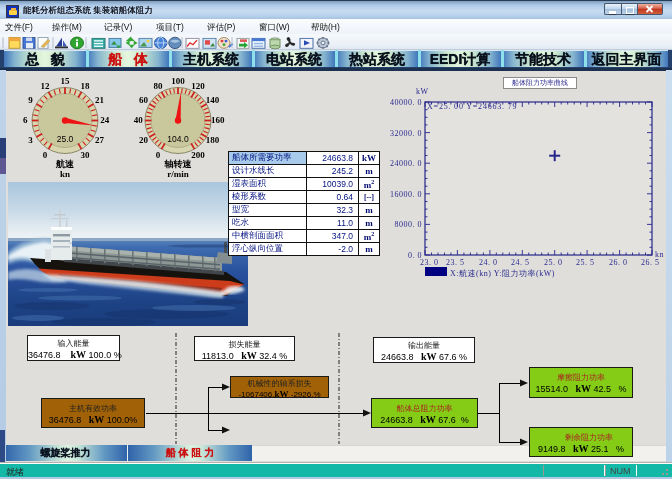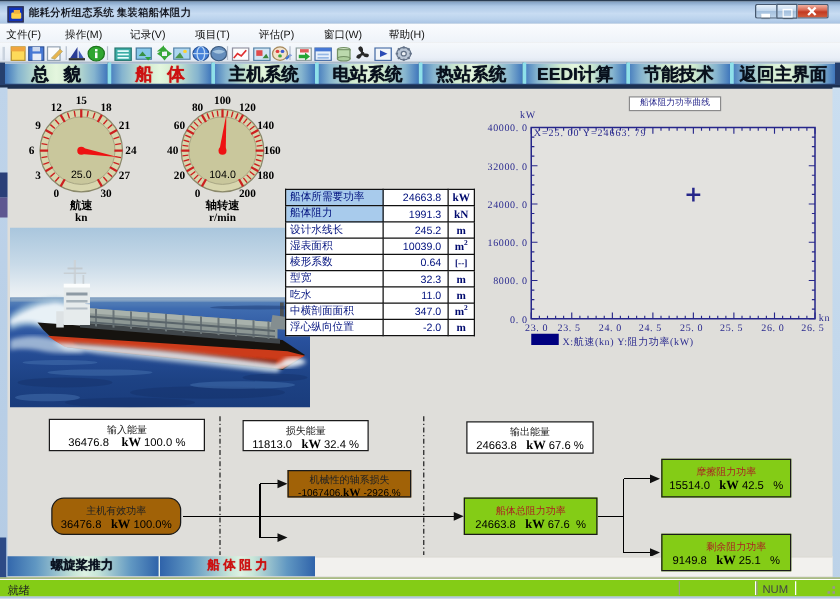--- a/index.html
+++ b/index.html
@@ -36,21 +36,21 @@
 #tabbar .red{color:#cc1111;}
 .tsep2{position:absolute;top:0px;width:3px;height:17px;background:#8ee0ea;}
 #tabline{left:0;top:68px;width:672px;height:2.5px;background:#1c3050;}
 
 #bl{left:0;top:70px;width:6px;height:407px;background:linear-gradient(#bfd4ea,#b4cbe4);}
 #br{left:666px;top:70px;width:6px;height:407px;background:linear-gradient(#cadef0,#bcd2e8);}
 #bb{left:0;top:477px;width:672px;height:2px;background:#b0c8e4;}
 #blob1{left:0;top:138px;width:6px;height:20px;background:#2a3f78;}
 #blob2{left:0;top:158px;width:6px;height:16px;background:#46387a;opacity:.8;}
 
-#status{left:0;top:462px;width:672px;height:15px;background:#84cc16;border-top:1px solid #b5b2ac;box-shadow:inset 0 1px 0 #fff;box-sizing:border-box;font-size:9px;color:#222;}
+#status{left:0;top:462px;width:672px;height:15px;background:#14b8a6;border-top:1px solid #b5b2ac;box-shadow:inset 0 1px 0 #fff;box-sizing:border-box;font-size:9px;color:#222;}
 #status .grv{position:absolute;top:2px;height:11px;border-left:1px solid #9b9890;border-right:1px solid #fff;}
 
 .wbox{background:#fff;border:1px solid #1a1a1a;box-sizing:border-box;text-align:center;}
 .cbox{background:#a16207;border:1px solid #1a1a1a;box-sizing:border-box;text-align:center;}
 .rbox{background:#84cc16;border:1px solid #1a1a1a;box-sizing:border-box;text-align:center;z-index:6;}
 .bt1{font-size:8px;color:#222;padding-top:2px;white-space:nowrap;}
 .rbox .bt1{color:#a22;}
 .bt2{font-size:9px;color:#000;white-space:nowrap;}
 .kw{font-family:"Liberation Serif",serif;font-weight:bold;font-size:10px;}
 
@@ -427,25 +427,20 @@
         <ellipse cx="40" cy="108" rx="30" ry="2"></ellipse>
       </g>
 </svg>
 
 <table class="abs" id="dtable" cellspacing="0">
 <tbody>
         <tr class="hl">
           <td class="l">船体所需要功率</td>
           <td class="v">24663.8</td>
           <td class="u">kW</td>
-        </tr>
-<tr class="hl">
-          <td class="l">船体阻力</td>
-          <td class="v">1991.3</td>
-          <td class="u">kN</td>
         </tr>
 <tr>
           <td class="l">设计水线长</td>
           <td class="v">245.2</td>
           <td class="u">m</td>
         </tr>
 <tr>
           <td class="l">湿表面积</td>
           <td class="v">10039.0</td>
           <td class="u">m<sup style="font-size:6px">2</sup></td>
@@ -641,33 +636,33 @@
 </g>
 <g fill="#111">
 <path d="M371 83 l-8 -3.5 0 7 z"></path>
 <path d="M230 57 l-8 -3.5 0 7 z"></path>
 <path d="M230 100 l-8 -3.5 0 7 z"></path>
 <path d="M528 53 l-8 -3.5 0 7 z"></path>
 <path d="M528 112 l-8 -3.5 0 7 z"></path>
 </g>
 </svg>
 
-<div class="abs wbox" style="left:39px;top:335px;width:125px;height:26px;">
+<div class="abs wbox" style="left:27px;top:335px;width:93px;height:26px;">
   <div class="bt1">输入能量</div>
       <div class="bt2">36476.8&nbsp;&nbsp;&nbsp;&nbsp;<span class="kw">kW</span> 100.0 %</div>
     </div>
 <div class="abs wbox" style="left:194px;top:336px;width:101px;height:25px;">
   <div class="bt1">损失能量</div>
       <div class="bt2">11813.0&nbsp;&nbsp;&nbsp;<span class="kw">kW</span> 32.4 %</div>
     </div>
 <div class="abs wbox" style="left:373px;top:337px;width:102px;height:26px;">
   <div class="bt1">输出能量</div>
       <div class="bt2">24663.8&nbsp;&nbsp;&nbsp;<span class="kw">kW</span> 67.6 %</div>
     </div>
-<div class="abs cbox" style="left:41px;top:398px;width:104px;height:30px;border-radius:10px;">
+<div class="abs cbox" style="left:41px;top:398px;width:104px;height:30px;">
   <div class="bt1" style="padding-top:4px;">主机有效功率</div>
       <div class="bt2">36476.8&nbsp;&nbsp;&nbsp;<span class="kw">kW</span> 100.0%</div>
     </div>
 <div class="abs cbox" style="left:230px;top:376px;width:99px;height:22px;">
   <div class="bt1" style="padding-top:1px;">机械性的轴系损失</div>
       <div class="bt2" style="font-size:8px;">-1067406.<span class="kw" style="font-size:9px;">kW</span> -2926.%</div>
     </div>
 <div class="abs rbox" style="left:371px;top:398px;width:107px;height:30px;">
   <div class="bt1" style="padding-top:4px;">船体总阻力功率</div>
       <div class="bt2">24663.8&nbsp;&nbsp;&nbsp;<span class="kw">kW</span> 67.6&nbsp; %</div>

